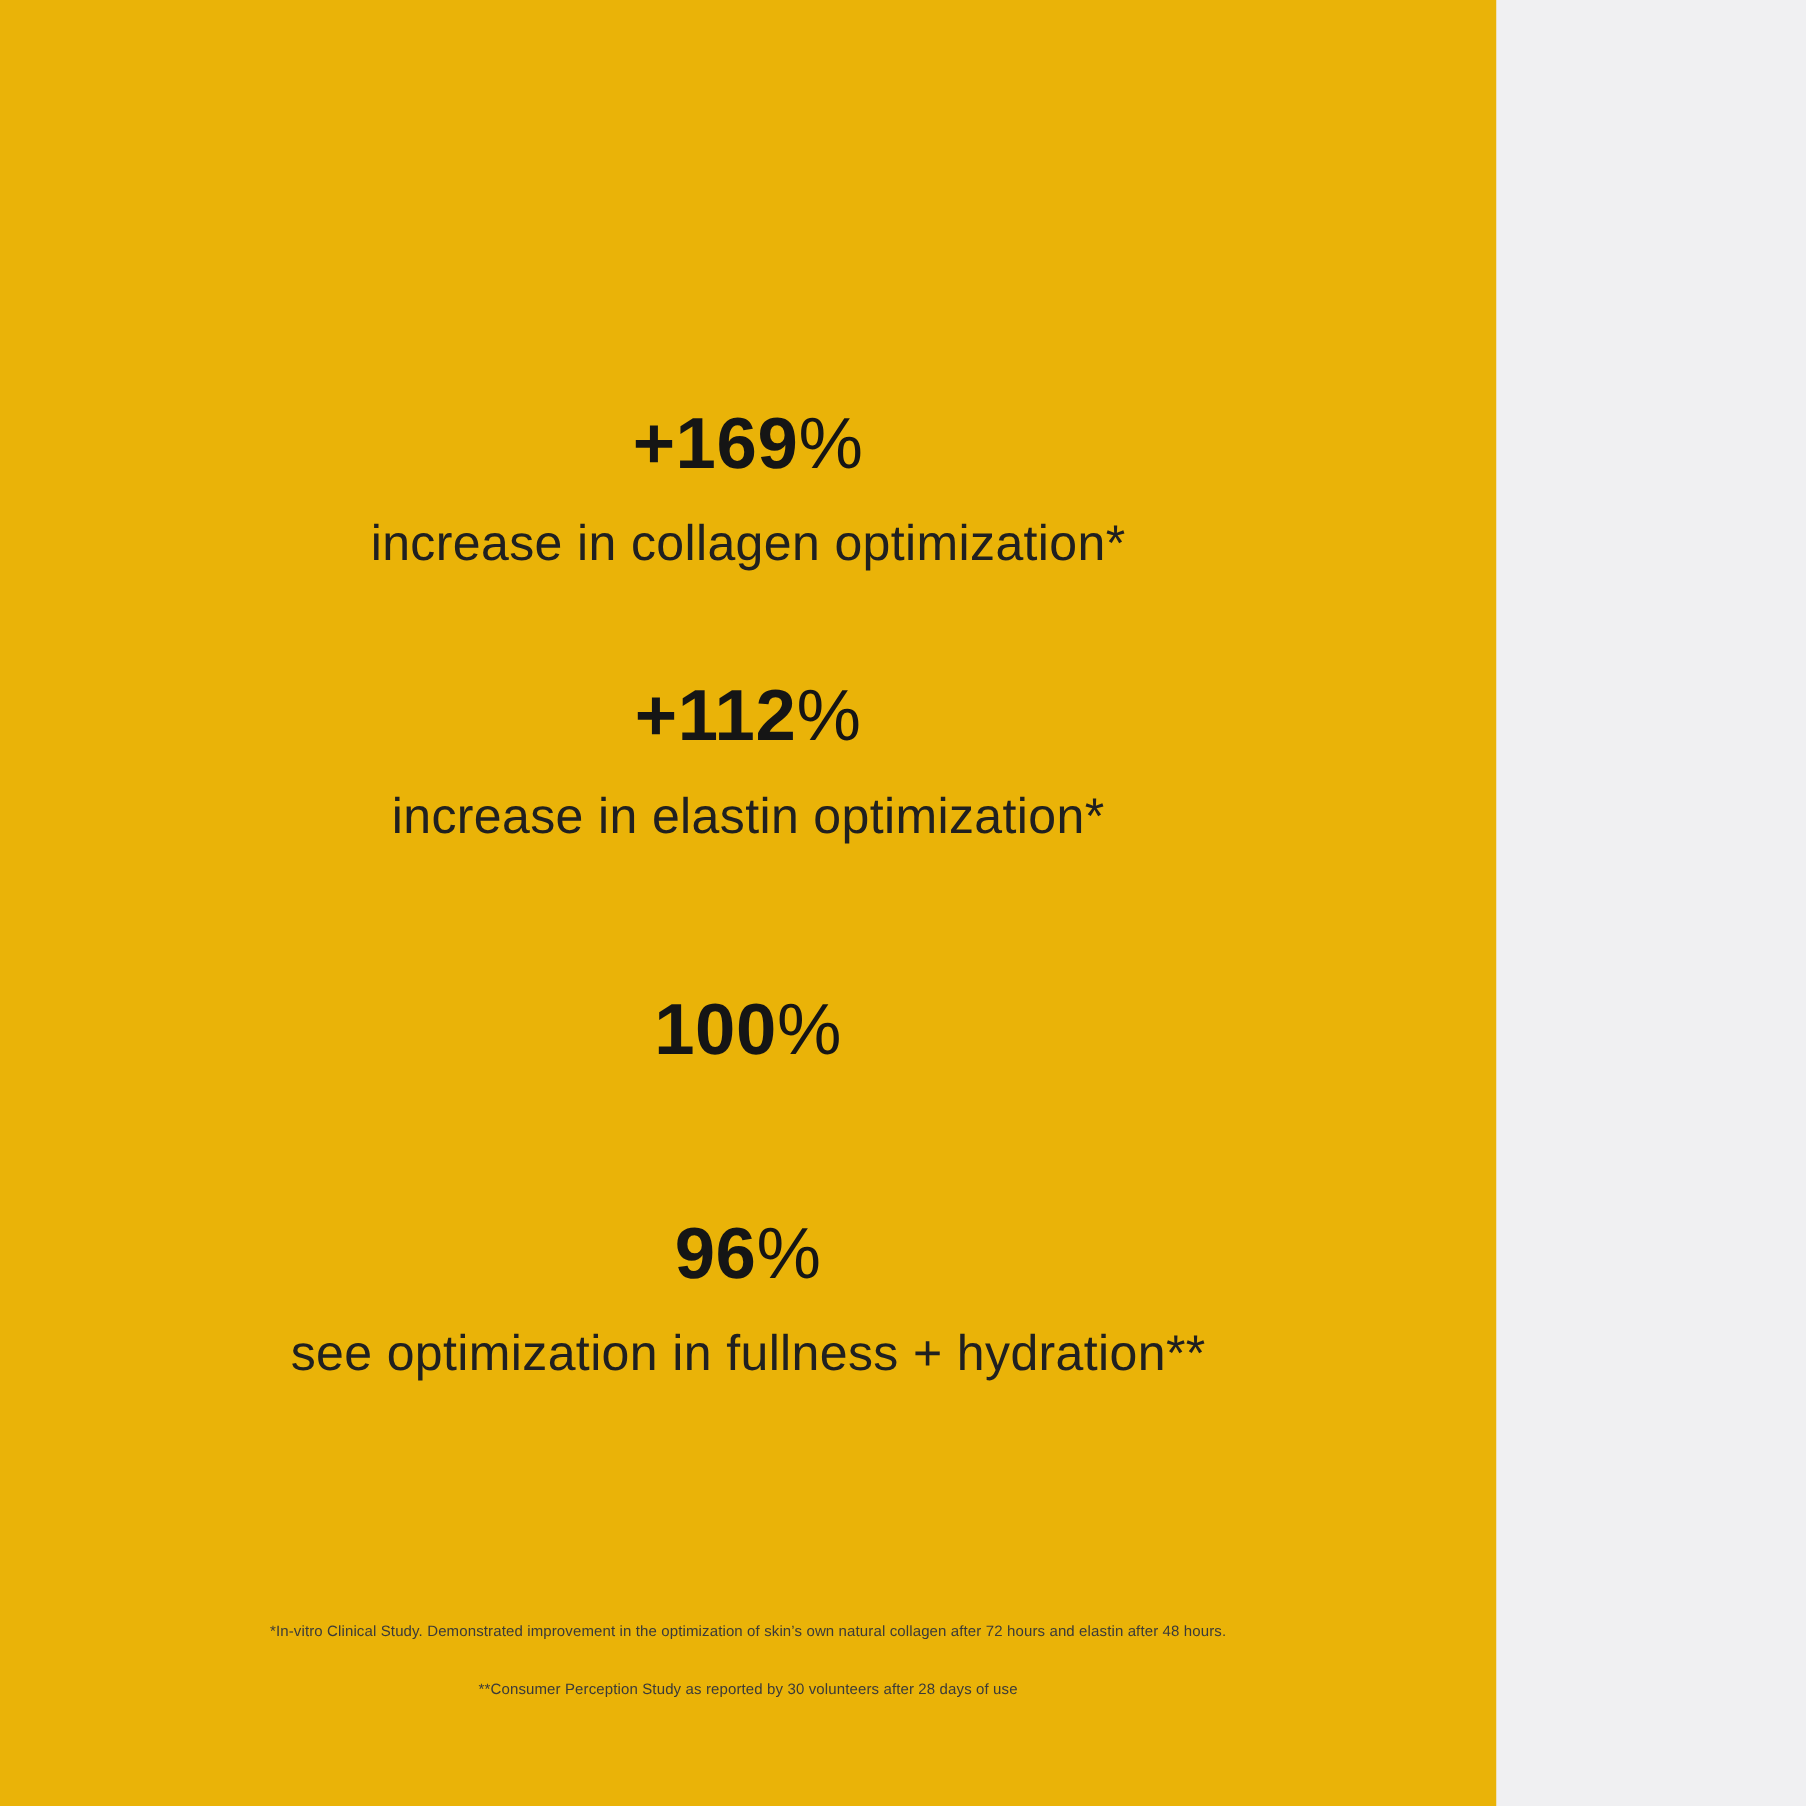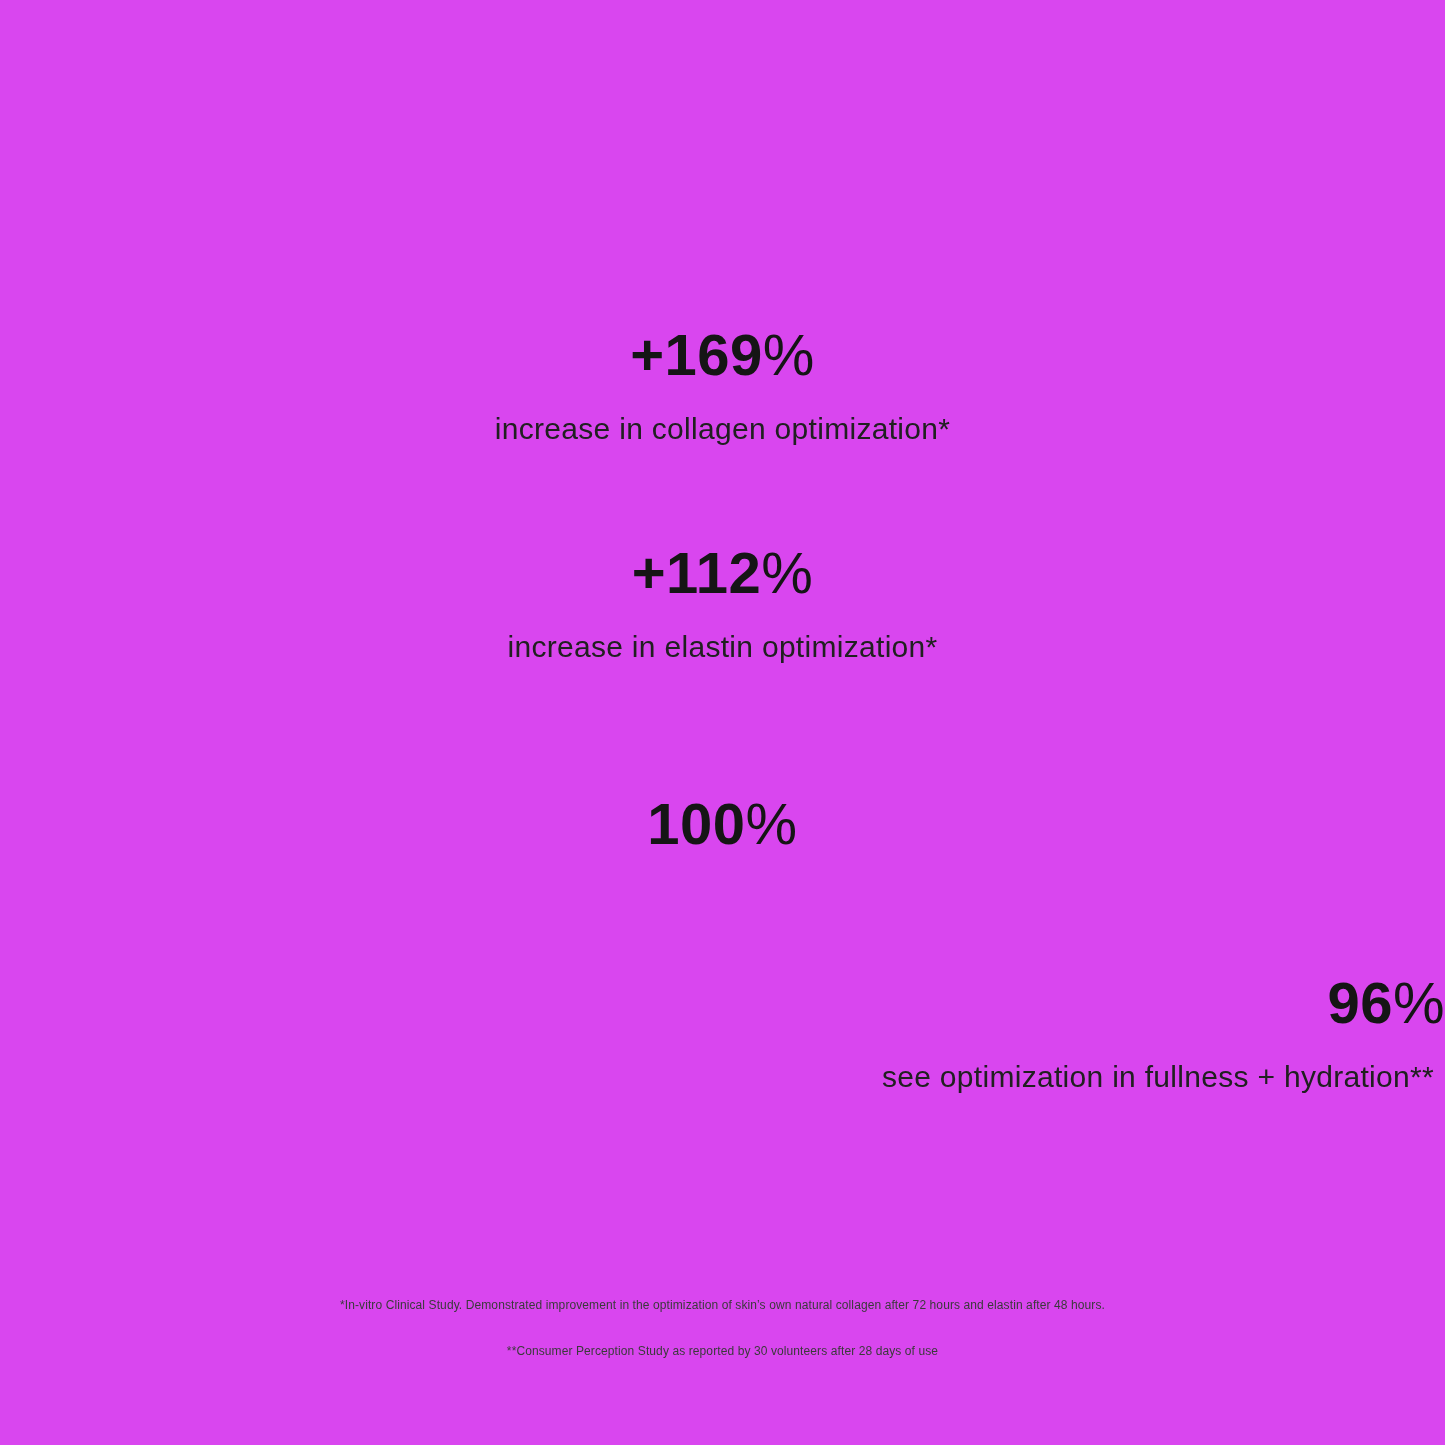--- a/index.html
+++ b/index.html
@@ -2,23 +2,23 @@
 <html><head>
 <meta charset="utf-8">
 <style>
   html, body {
     margin: 0;
     padding: 0;
     background: #f0f0f2;
   }
   .canvas {
     position: relative;
-    width: 1445px;
+    width: 1197px;
     height: 1445px;
-    background: #d946ef;
+    background: #eab308;
     font-family: "Liberation Sans", "DejaVu Sans", sans-serif;
     overflow: hidden;
   }
   .stat {
     position: absolute;
     left: 0;
     right: 0;
     text-align: center;
   }
   .stat-number {
@@ -26,31 +26,31 @@
     font-weight: 700;
     line-height: 1;
     color: #151515;
     letter-spacing: 0.5px;
     margin: 0 0 27px 0;
   }
   .stat-number .pct {
     font-weight: 400;
   }
   .stat-label {
-    font-size: 30px;
+    font-size: 40px;
     font-weight: 400;
     line-height: 1.2;
     color: #202020;
     letter-spacing: 0.3px;
-    margin: 11px;
+    margin: 0;
   }
   .stat-1 { top: 326px; }
   .stat-2 { top: 544px; text-align: center; }
   .stat-3 { top: 795px; }
-  .stat-4 { top: 974px; text-align: right; }
+  .stat-4 { top: 974px; }
   .footnote {
     position: absolute;
     left: 0;
     right: 0;
     text-align: center;
     font-size: 12px;
     font-weight: 400;
     line-height: 1.25;
     color: #3a3a3a;
     letter-spacing: 0.1px;

